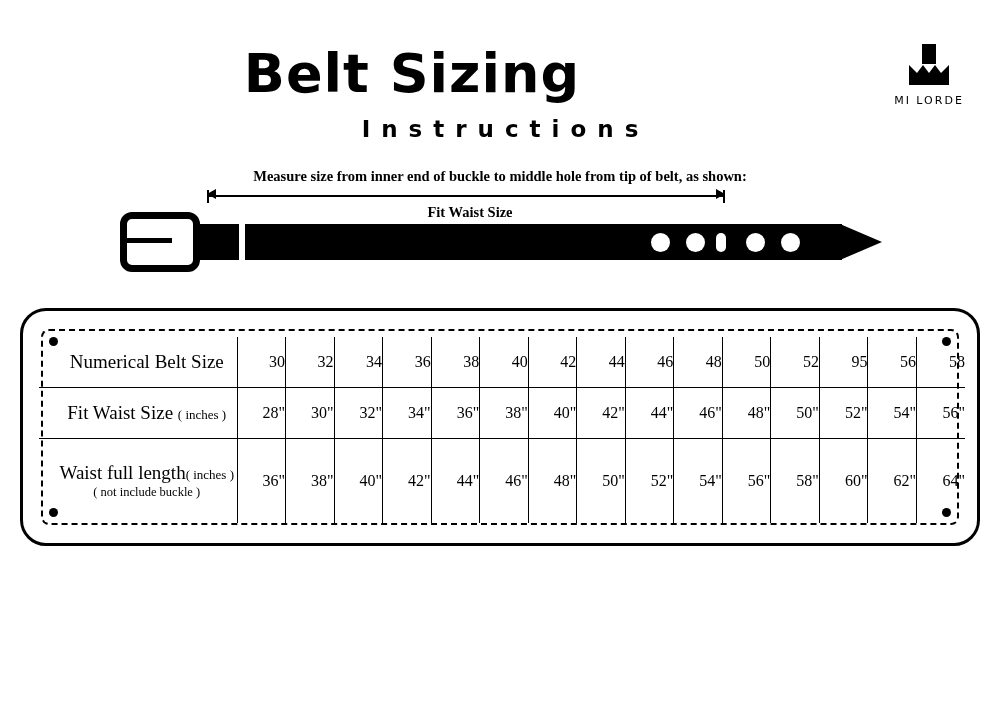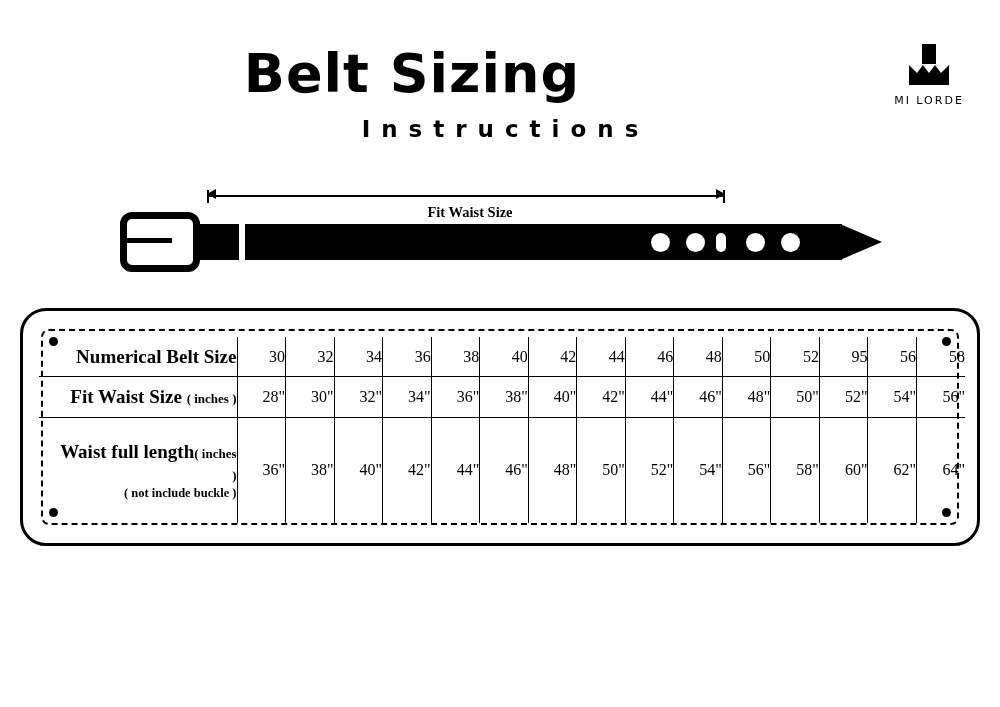--- a/index.html
+++ b/index.html
@@ -234,26 +234,25 @@
     vertical-align: middle;
     font-size: 16px;
     font-family: "Liberation Serif", serif;
     border-right: 1.5px solid #000;
     border-bottom: 1.5px solid #000;
     padding: 0;
   }
   table.size-table tr:last-child td { border-bottom: none; }
   table.size-table td:last-child { border-right: none; }
   table.size-table td.row-head {
-    text-align: right;
+    text-align: center;
     padding-left: 18px;
     font-size: 19px;
     width: 198px;
     line-height: 1.15;
-    font-weight: bold;
   }
   .unit {
     font-size: 13px;
   }
   .sub-note {
     display: block;
     font-size: 12.5px;
     margin-top: 1px;
   }
 </style>
@@ -268,20 +267,21 @@
     <div class="logo-bar"></div>
     <svg class="logo-crown" viewBox="0 0 40 20" xmlns="http://www.w3.org/2000/svg" aria-hidden="true">
       <polygon points="0,0 0,20 40,20 40,0 32,8 26,0 20,8 14,0 8,8" fill="#000"></polygon>
     </svg>
   </div>
   <div class="logo-text">MI LORDE</div>
 </div>
 
 <div class="diagram">
 
+  <div class="measure-caption">Measure size from inner end of  buckle to middle hole from tip of  belt, as shown:</div>
   <div class="fit-caption">Fit Waist Size</div>
 
   <div class="arrow-line"></div>
   <div class="arrow-cap" style="left:207px;"></div>
   <div class="arrow-cap" style="left:723px;"></div>
   <div class="arrow-head" style="left:207px; border-right:9px solid #000;"></div>
   <div class="arrow-head" style="left:716px; border-left:9px solid #000;"></div>
 
   <div class="belt-strap-left"></div>
   <div class="belt-body"></div>

